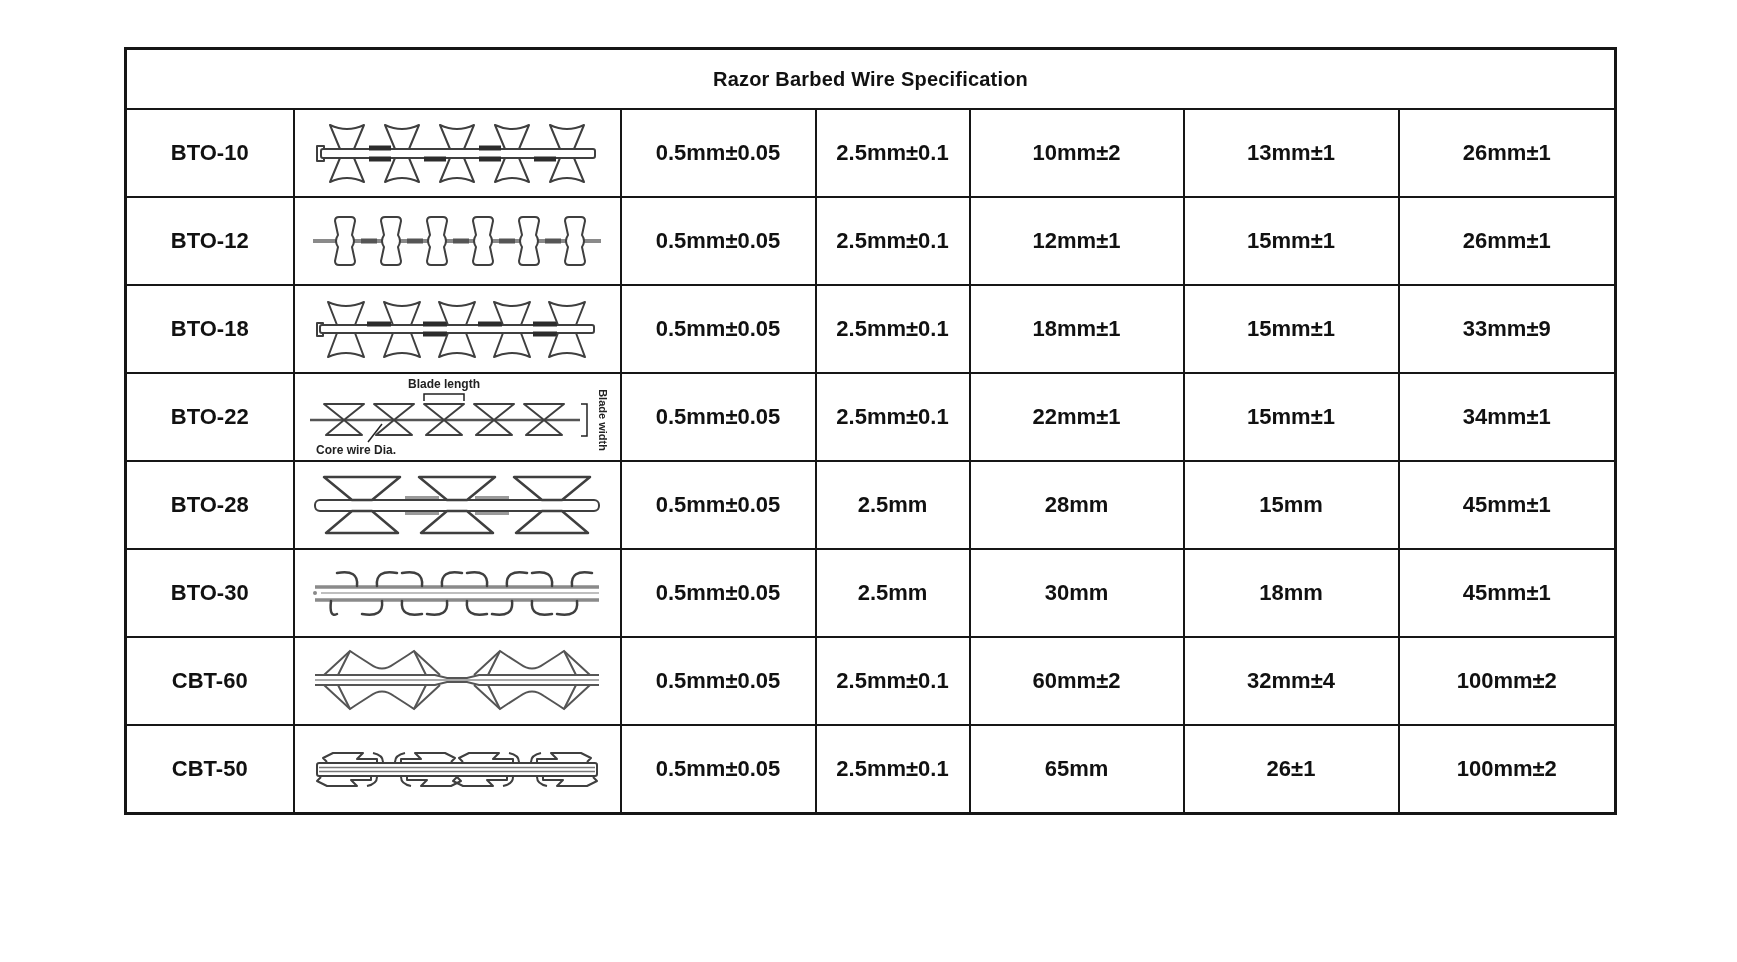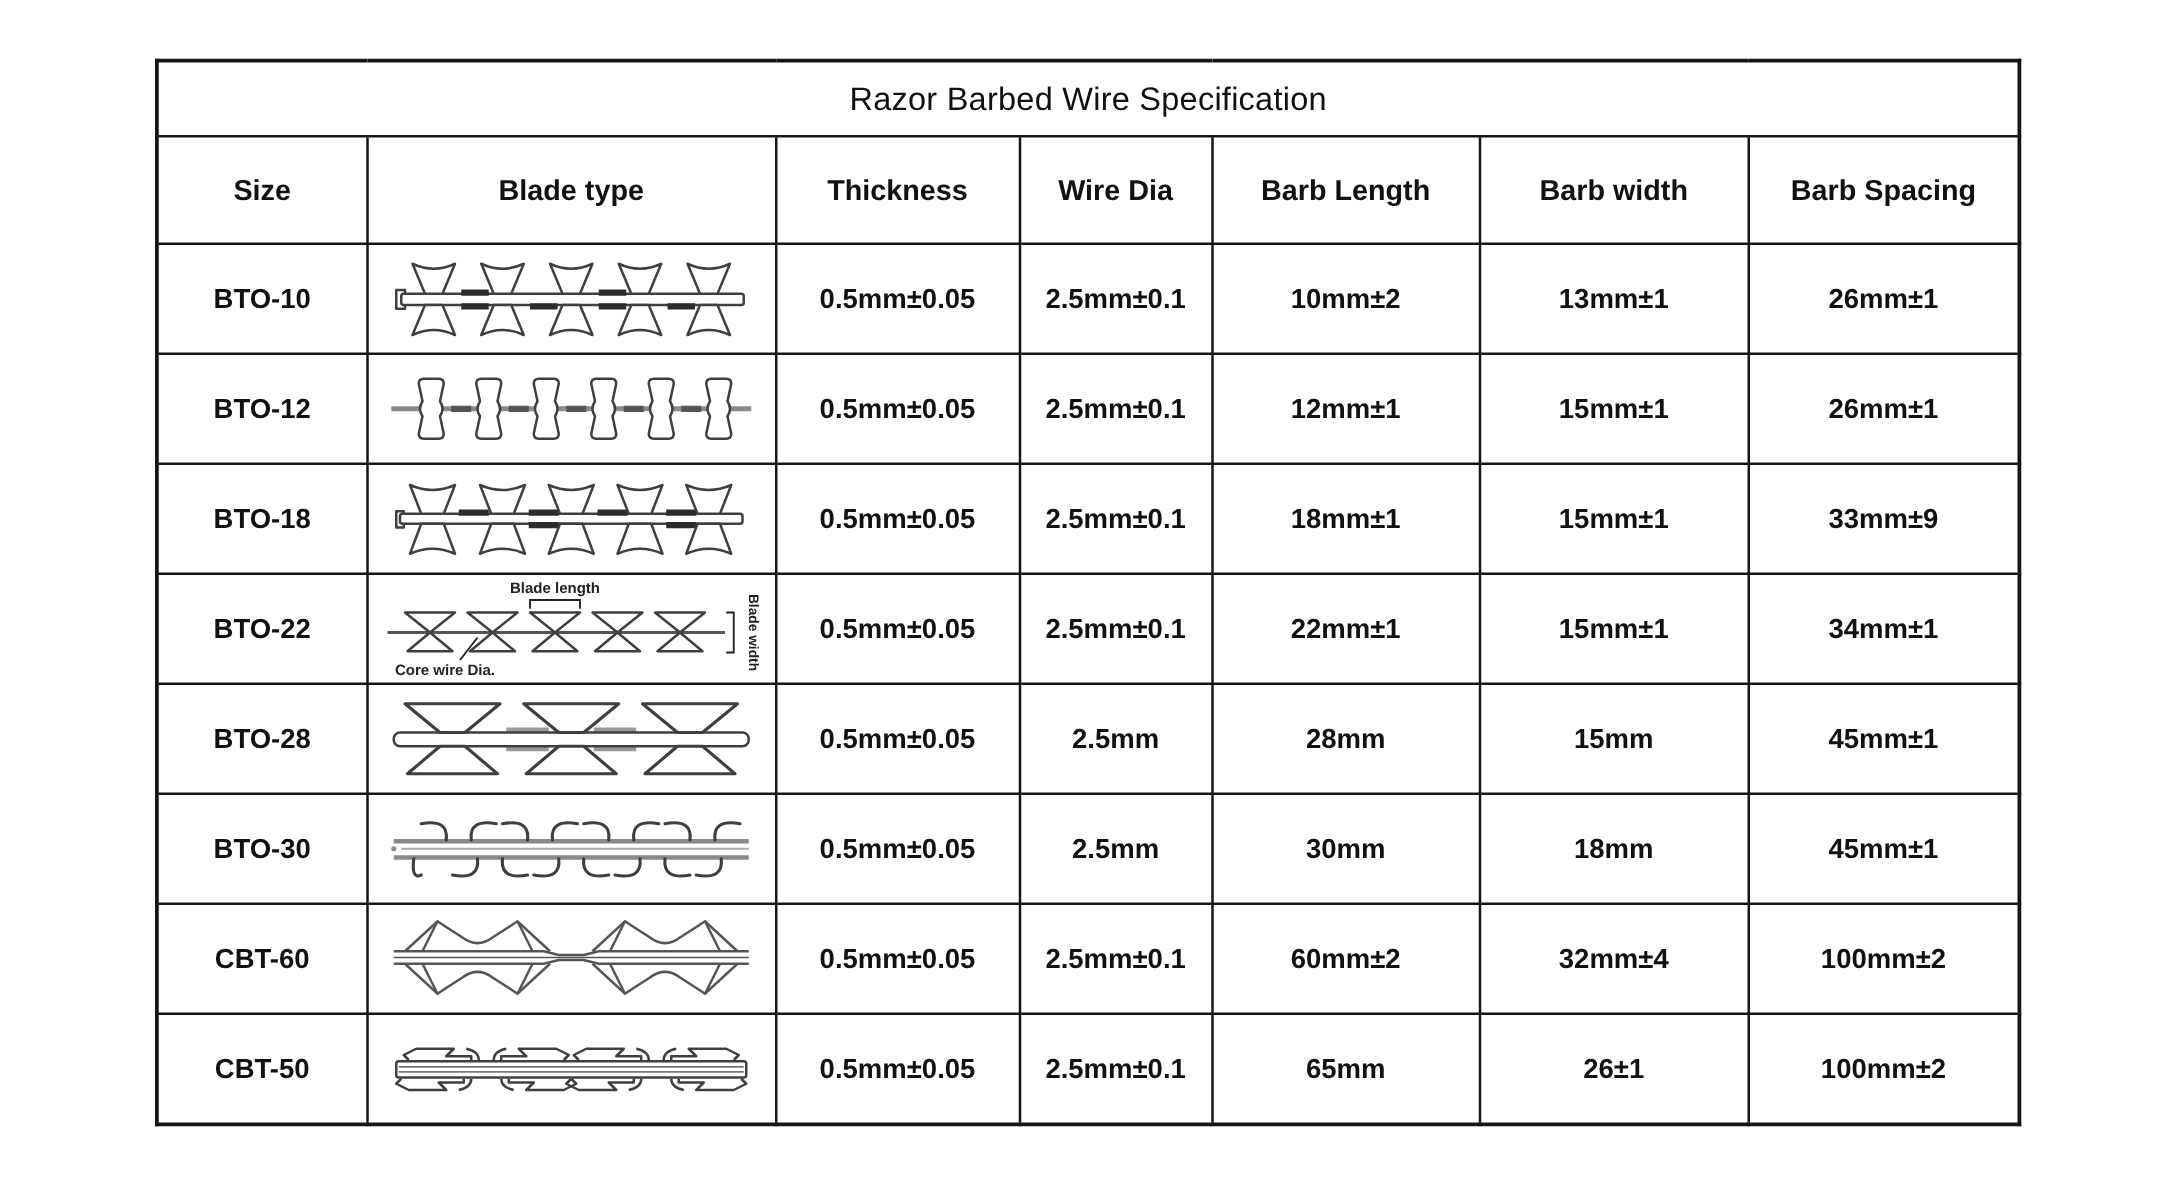--- a/index.html
+++ b/index.html
@@ -2,21 +2,21 @@
 <html><head>
 <meta charset="utf-8">
 <style>
   html,body{margin:0;padding:0;background:#ffffff;}
   body{width:1737px;height:962px;position:relative;font-family:"Liberation Sans",sans-serif;color:#111;}
   .spec-wrap{position:absolute;left:124px;top:47px;}
   table.spec{border-collapse:collapse;table-layout:fixed;width:1490px;background:#fff;}
   table.spec, table.spec td, table.spec th{border:2px solid #161616;}
   table.spec{border-width:3px;}
   td,th{padding:0;text-align:center;vertical-align:middle;overflow:hidden;}
-  .title-row td{height:58px;font-size:26px;font-weight:normal;letter-spacing:0.2px;}
+  .title-row td{height:58px;font-size:20px;font-weight:bold;letter-spacing:0.2px;}
   .head-row th{height:84px;font-size:23px;font-weight:bold;}
   .data-row td{height:86px;font-size:22px;font-weight:bold;}
   .blade-cell{position:relative;margin-top:14px;}
   .blade-cell svg{display:block;margin:0 auto;}
   text.diagram-label{font-family:"Liberation Sans",sans-serif;font-size:12px;fill:#222;}
 </style>
 </head>
 <body>
 
 <div class="spec-wrap">
@@ -29,29 +29,20 @@
         <col style="width:214px">
         <col style="width:215px">
         <col style="width:217px">
   </colgroup>
 
   <tbody>
         <tr class="title-row">
     <td colspan="7">Razor Barbed Wire Specification</td>
   </tr>
 
-  <tr class="head-row">
-    <th>Size</th>
-    <th>Blade type</th>
-    <th>Thickness</th>
-    <th>Wire Dia</th>
-    <th>Barb Length</th>
-    <th>Barb width</th>
-    <th>Barb Spacing</th>
-  </tr>
 
   <tr class="data-row">
     <td>BTO-10</td>
     <td class="blade-cell">
       <svg width="300" height="84" viewBox="0 0 300 84">
         <g stroke="#3f3f3f" stroke-width="2" fill="#fff" stroke-linejoin="round">
           <rect x="10" y="35" width="7" height="15"></rect>
           <rect x="14" y="38" width="274" height="9" rx="2"></rect>
         </g>
         <g stroke="#2c2c2c" stroke-width="5">

